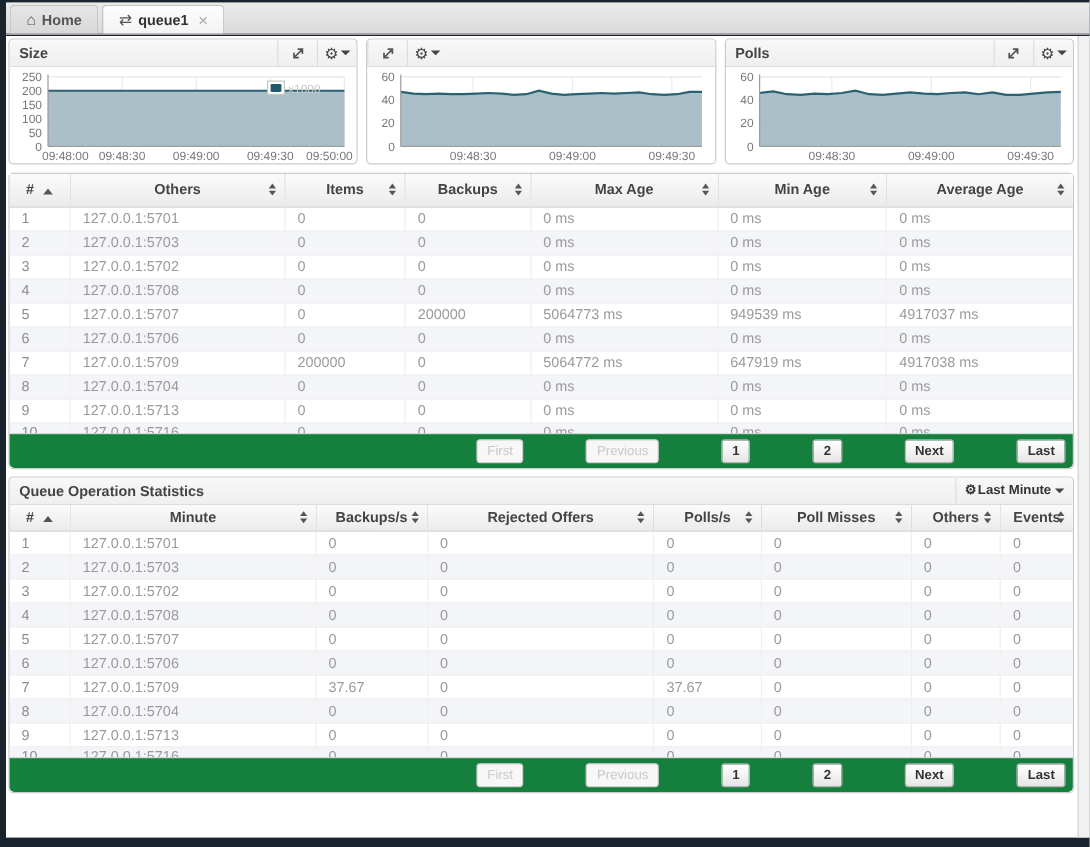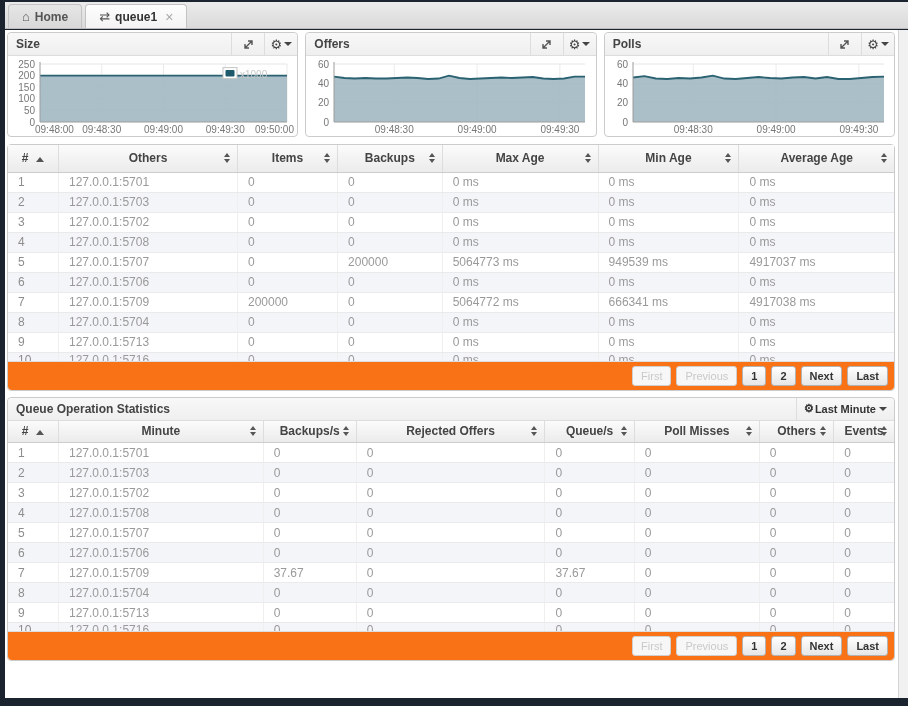--- a/index.html
+++ b/index.html
@@ -72,22 +72,22 @@
   tbody td {
     height:20px; padding:0 4px 0 10px; font-size:12px; color:#9a9a9a;
     border-bottom:1px solid #eaeaea; border-left:1px solid #efefef;
     white-space:nowrap; overflow:hidden;
   }
   tbody td:first-child { border-left:none; color:#8d8d8d; }
   tbody tr:nth-child(even) { background:#f4f5f9; }
   tbody tr.partial td { height:8px; padding:0 4px 0 10px; border-bottom:none; }
   tbody tr.partial td span { display:block; height:8px; overflow:hidden; line-height:15px; }
   .tfoot {
-    background:#f97316; border-top:1px solid #ddd; border-radius:0 0 4px 4px;
-    padding:4px 6px; display:flex; justify-content:flex-end; align-items:center;
+    background:#15803d; border-top:1px solid #ddd; border-radius:0 0 4px 4px;
+    padding:4px 6px; display:flex; justify-content:flex-end; align-items:center;gap:47px;
   }
   .pg-btn {
     font-family:"Liberation Sans",sans-serif; font-size:11px; font-weight:bold; color:#333;
     background:linear-gradient(#fff,#e6e6e6); border:1px solid #b3b3b3;
     border-radius:3px; padding:3px 8px; margin-left:5px; line-height:12px; cursor:pointer;
   }
   .pg-btn.disabled { color:#c9c9c9; border-color:#cfcfcf; background:#f7f7f7; font-weight:normal; cursor:default; }
   
   svg text { font-family:"Liberation Sans",sans-serif; }
 </style>
@@ -149,21 +149,20 @@
             <text x="286" y="75" text-anchor="end" font-size="10" fill="#777">09:50:00</text>
             <g>
               <rect x="215" y="9.599999999999994" width="14" height="11" fill="#ffffff" stroke="#c5c5c5"></rect>
               <rect x="217.5" y="12.099999999999994" width="9" height="6.5" rx="1" fill="#1e5a6c"></rect>
               <text x="232" y="19.599999999999994" font-size="10" fill="#c9c9c9">x1000</text>
             </g>
           </svg></div>
     </div>
     <div class="panel chart-panel">
       <div class="panel-hd">
-        <span class="panel-title">Offers</span>
         <span class="hd-btn">
           <svg width="13" height="13" viewBox="0 0 13 13">
               <path d="M3.5 9.5 L9.5 3.5 M6 3 h4 v4 M7 10 h-4 v-4" fill="none" stroke="#555" stroke-width="1.4"></path>
             </svg>
         </span>
         <span class="hd-btn">
             <span class="gear">⚙</span>
             <span class="caret-dn"></span>
           </span>
       </div>
@@ -316,21 +315,21 @@
             <td>0 ms</td>
             <td>0 ms</td>
             <td>0 ms</td>
           </tr>
           <tr>
             <td>7</td>
             <td>127.0.0.1:5709</td>
             <td>200000</td>
             <td>0</td>
             <td>5064772 ms</td>
-            <td>666341 ms</td>
+            <td>647919 ms</td>
             <td>4917038 ms</td>
           </tr>
           <tr>
             <td>8</td>
             <td>127.0.0.1:5704</td>
             <td>0</td>
             <td>0</td>
             <td>0 ms</td>
             <td>0 ms</td>
             <td>0 ms</td>
@@ -407,21 +406,21 @@
                 <i class="d"></i>
               </span></th>
             <th><span>Backups/s</span><span class="sort-both">
                 <i class="u"></i>
                 <i class="d"></i>
               </span></th>
             <th><span>Rejected Offers</span><span class="sort-both">
                 <i class="u"></i>
                 <i class="d"></i>
               </span></th>
-            <th><span>Queue/s</span><span class="sort-both">
+            <th><span>Polls/s</span><span class="sort-both">
                 <i class="u"></i>
                 <i class="d"></i>
               </span></th>
             <th><span>Poll Misses</span><span class="sort-both">
                 <i class="u"></i>
                 <i class="d"></i>
               </span></th>
             <th><span>Others</span><span class="sort-both">
                 <i class="u"></i>
                 <i class="d"></i>

